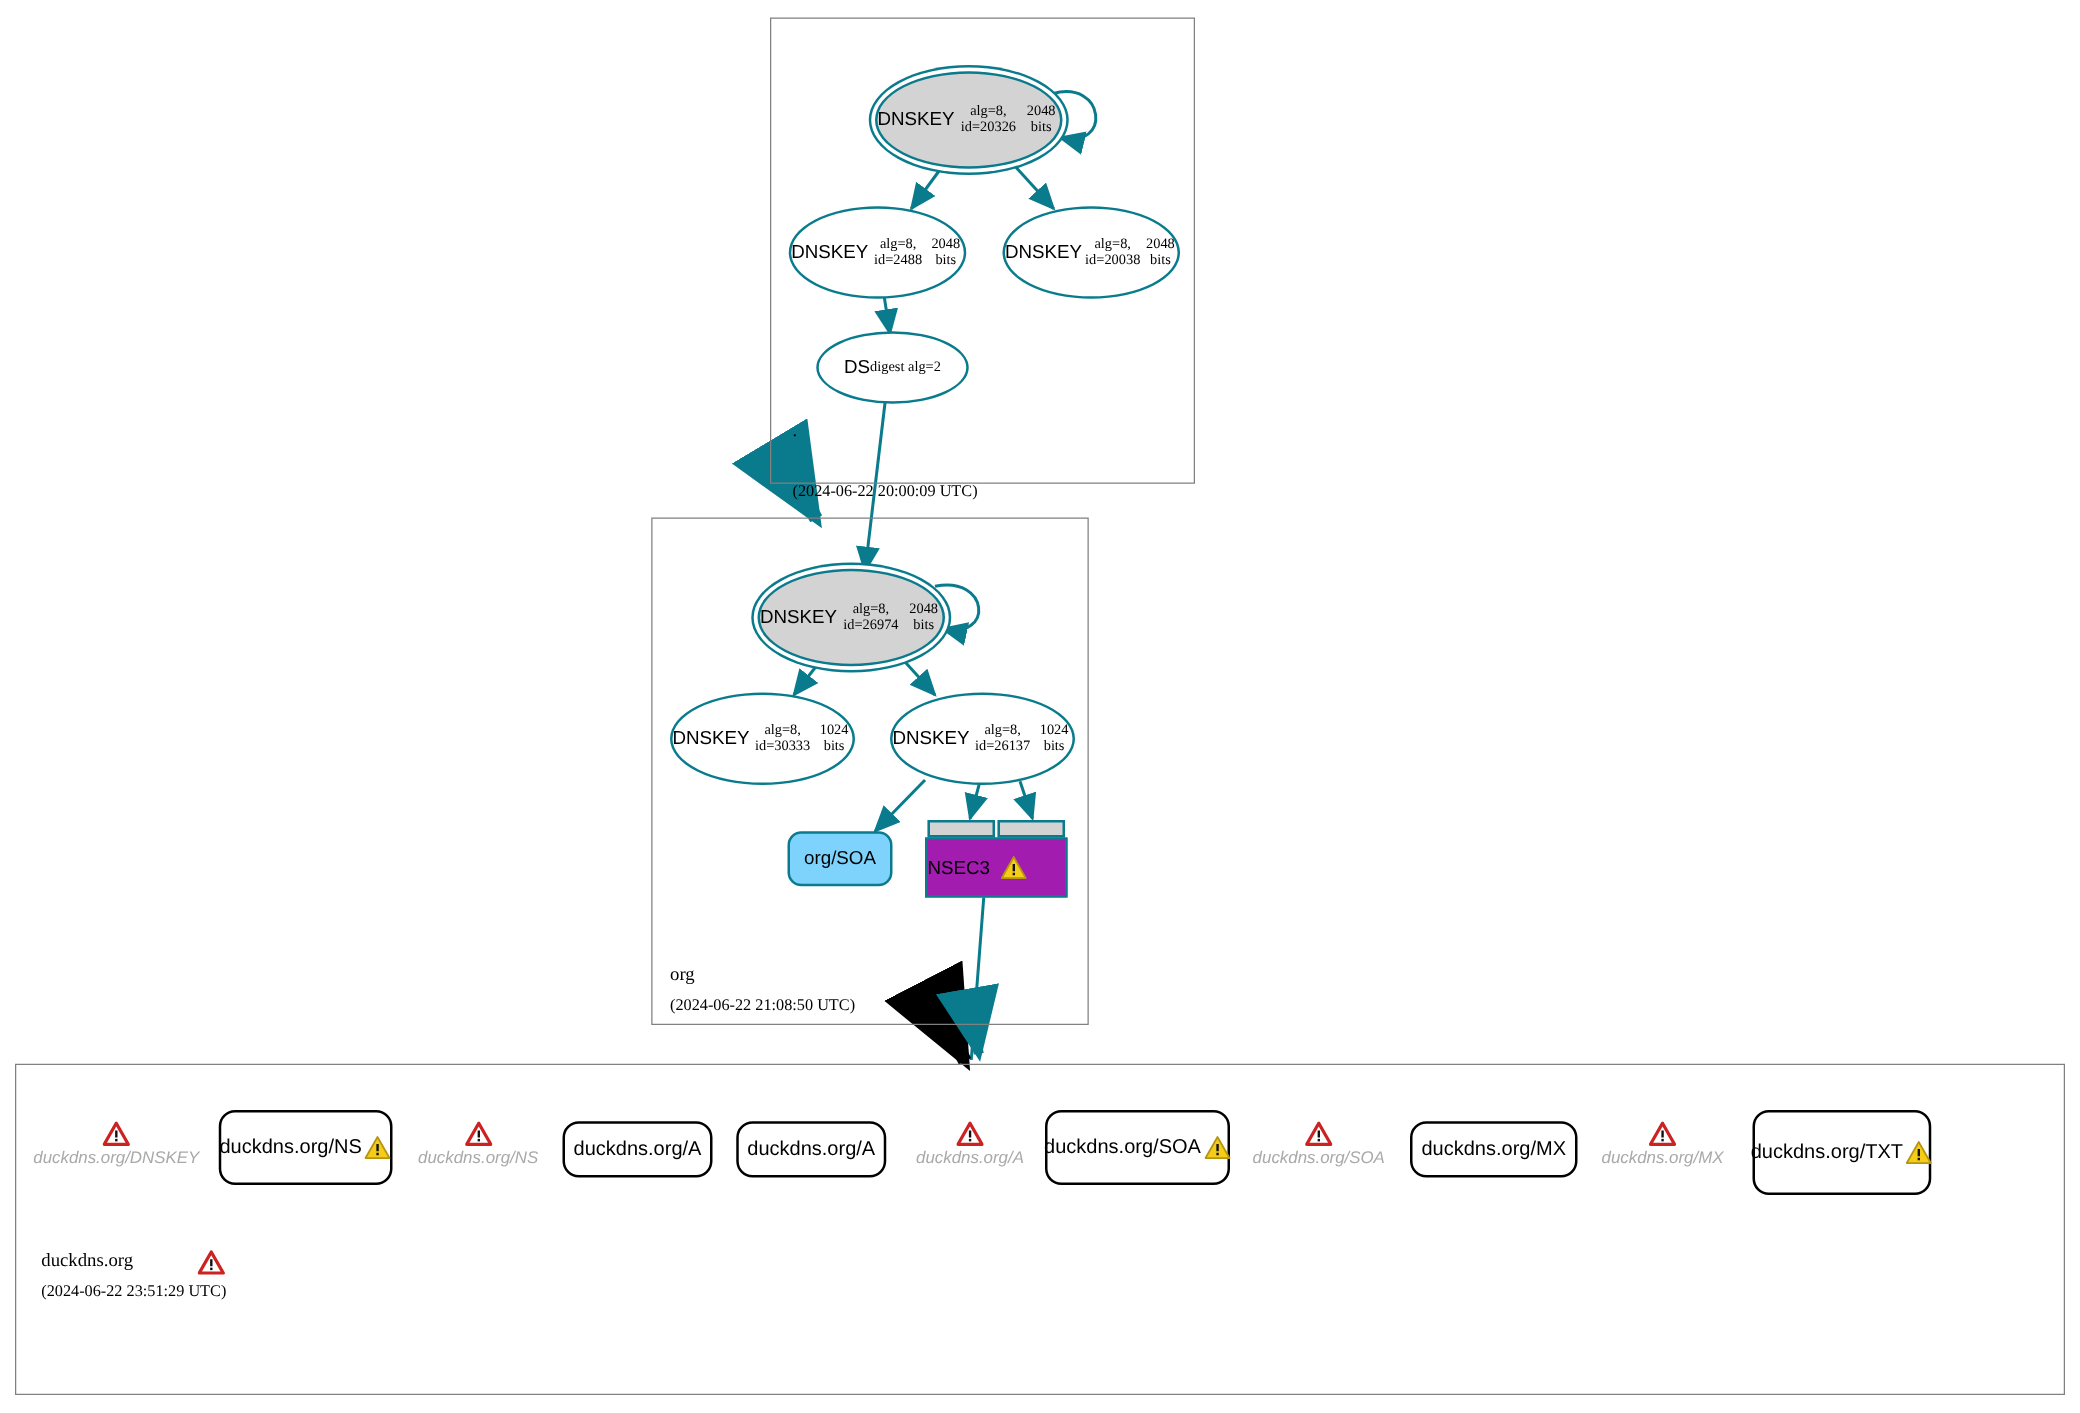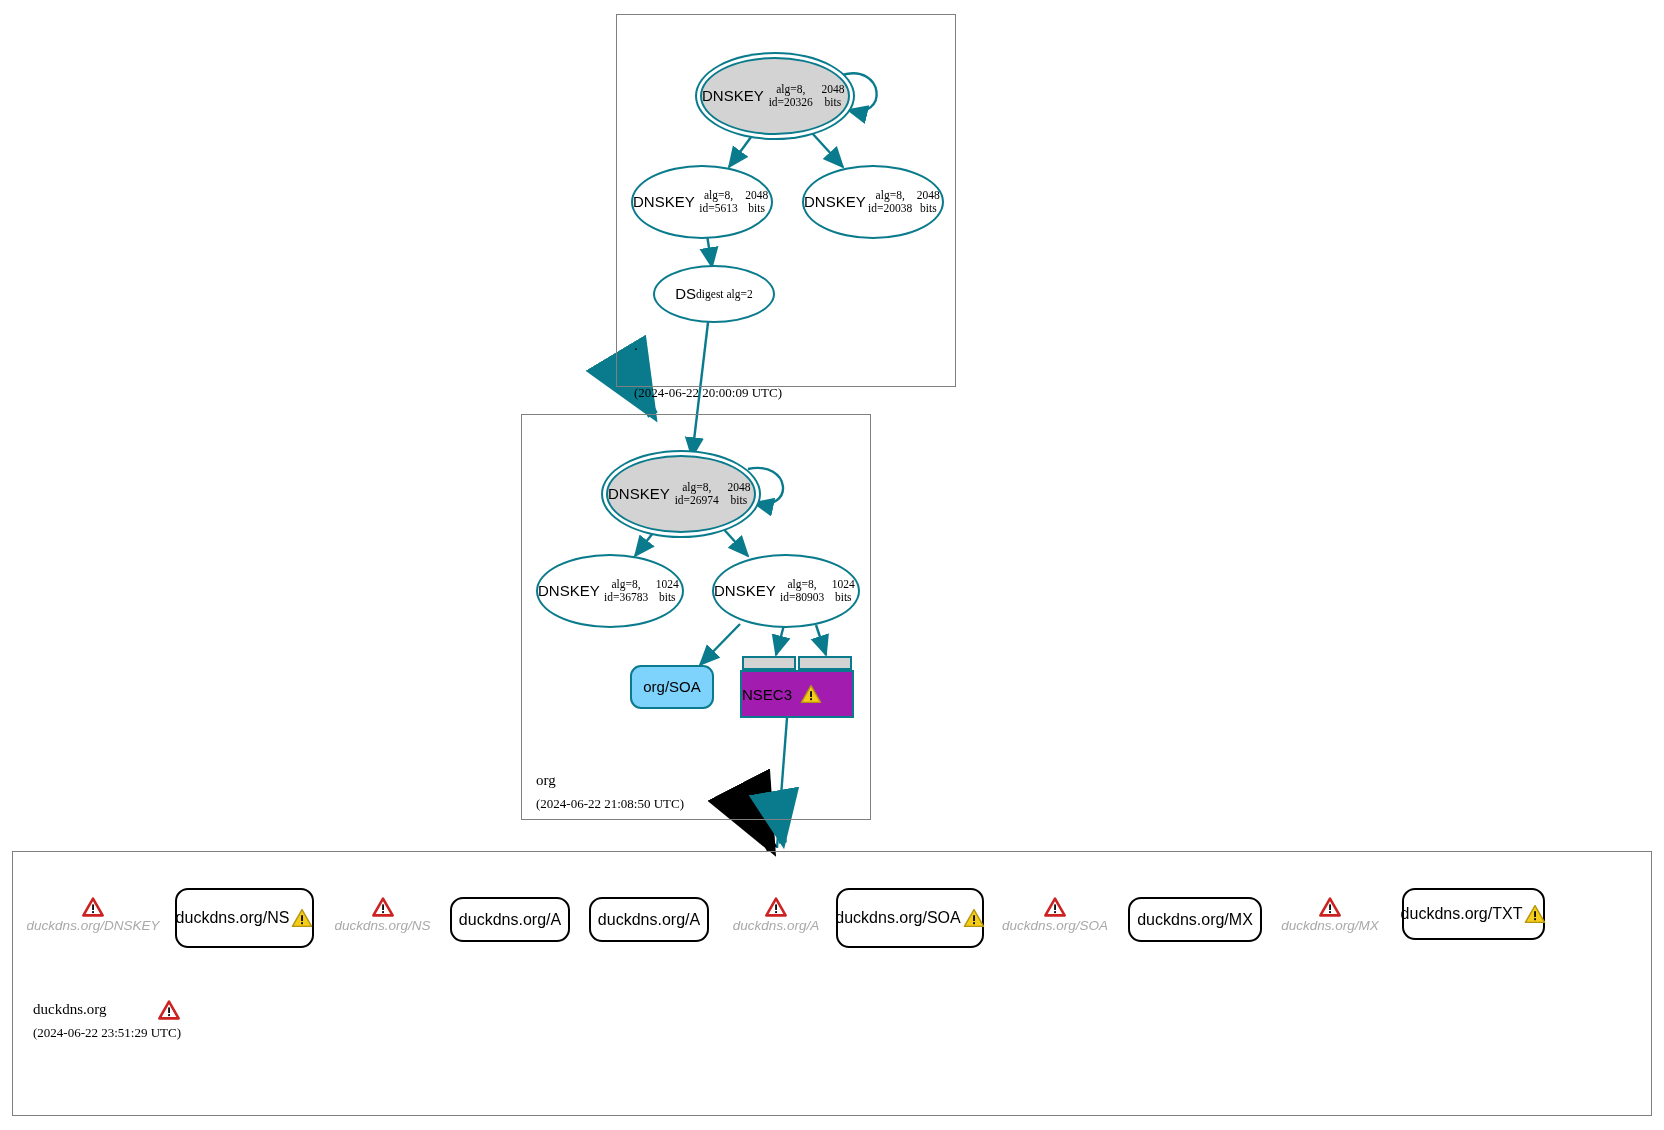--- a/index.html
+++ b/index.html
@@ -201,21 +201,21 @@
 <div class="zone-time" style="left:33px; top:1025px;">(2024-06-22 23:51:29 UTC)</div>
 
 <div class="node ellipse sep" style="left:700px; top:57px; width:150px; height:78px;">
   <div class="n-title">DNSKEY</div>
   <div class="n-sub">alg=8, id=20326</div>
   <div class="n-sub">2048 bits</div>
 </div>
 
 <div class="node ellipse" style="left:631px; top:165px; width:142px; height:74px;">
   <div class="n-title">DNSKEY</div>
-  <div class="n-sub">alg=8, id=5613</div>
+  <div class="n-sub">alg=8, id=2488</div>
   <div class="n-sub">2048 bits</div>
 </div>
 
 <div class="node ellipse" style="left:802px; top:165px; width:142px; height:74px;">
   <div class="n-title">DNSKEY</div>
   <div class="n-sub">alg=8, id=20038</div>
   <div class="n-sub">2048 bits</div>
 </div>
 
 <div class="node ellipse" style="left:653px; top:265px; width:122px; height:58px;text-align:center;">
@@ -224,27 +224,27 @@
 </div>
 
 <div class="node ellipse sep" style="left:606px; top:455px; width:150px; height:78px;">
   <div class="n-title">DNSKEY</div>
   <div class="n-sub">alg=8, id=26974</div>
   <div class="n-sub">2048 bits</div>
 </div>
 
 <div class="node ellipse" style="left:536px; top:554px; width:148px; height:74px;">
   <div class="n-title">DNSKEY</div>
-  <div class="n-sub">alg=8, id=36783</div>
+  <div class="n-sub">alg=8, id=30333</div>
   <div class="n-sub">1024 bits</div>
 </div>
 
 <div class="node ellipse" style="left:712px; top:554px; width:148px; height:74px;">
   <div class="n-title">DNSKEY</div>
-  <div class="n-sub">alg=8, id=80903</div>
+  <div class="n-sub">alg=8, id=26137</div>
   <div class="n-sub">1024 bits</div>
 </div>
 
 <div class="node rrset" style="left:630px; top:665px; width:84px; height:44px;">
   <span>org/SOA</span>
 </div>
 
 <div class="stack-wrap" style="left:740px; top:656px; width:116px; height:62px;">
   <div class="stack-tab" style="left:2px; top:0px; width:54px; height:14px;"></div>
   <div class="stack-tab" style="left:58px; top:0px; width:54px; height:14px;"></div>
@@ -342,21 +342,21 @@
   <span>
     <svg class="icon" width="22" height="20" viewBox="0 0 22 20">
       <path d="M11 1.6 L20.6 18.4 L1.4 18.4 Z" fill="#ffffff" stroke="#cc2222" stroke-width="2.6" stroke-linejoin="round"></path>
       <rect x="10.1" y="7.4" width="1.9" height="5.6" fill="#111111"></rect>
       <rect x="10.1" y="14.1" width="1.9" height="2.0" fill="#111111"></rect>
     </svg>
   </span>
   <span>duckdns.org/MX</span>
 </div>
 
-<div class="node rrset-black" style="left:1402px; top:888px; width:143px; height:52px;">
+<div class="node rrset-black" style="left:1402px; top:888px; width:143px; height:68px;">
   <span>duckdns.org/TXT</span>
   <span>
     <svg class="icon" width="22" height="20" viewBox="0 0 22 20">
       <path d="M11 1.6 L20.6 18.4 L1.4 18.4 Z" fill="#f5cd19" stroke="#b59410" stroke-width="1.4" stroke-linejoin="round"></path>
       <rect x="10.1" y="7.2" width="1.9" height="5.8" fill="#111111"></rect>
       <rect x="10.1" y="14.2" width="1.9" height="2.0" fill="#111111"></rect>
     </svg>
   </span>
 </div>
 

